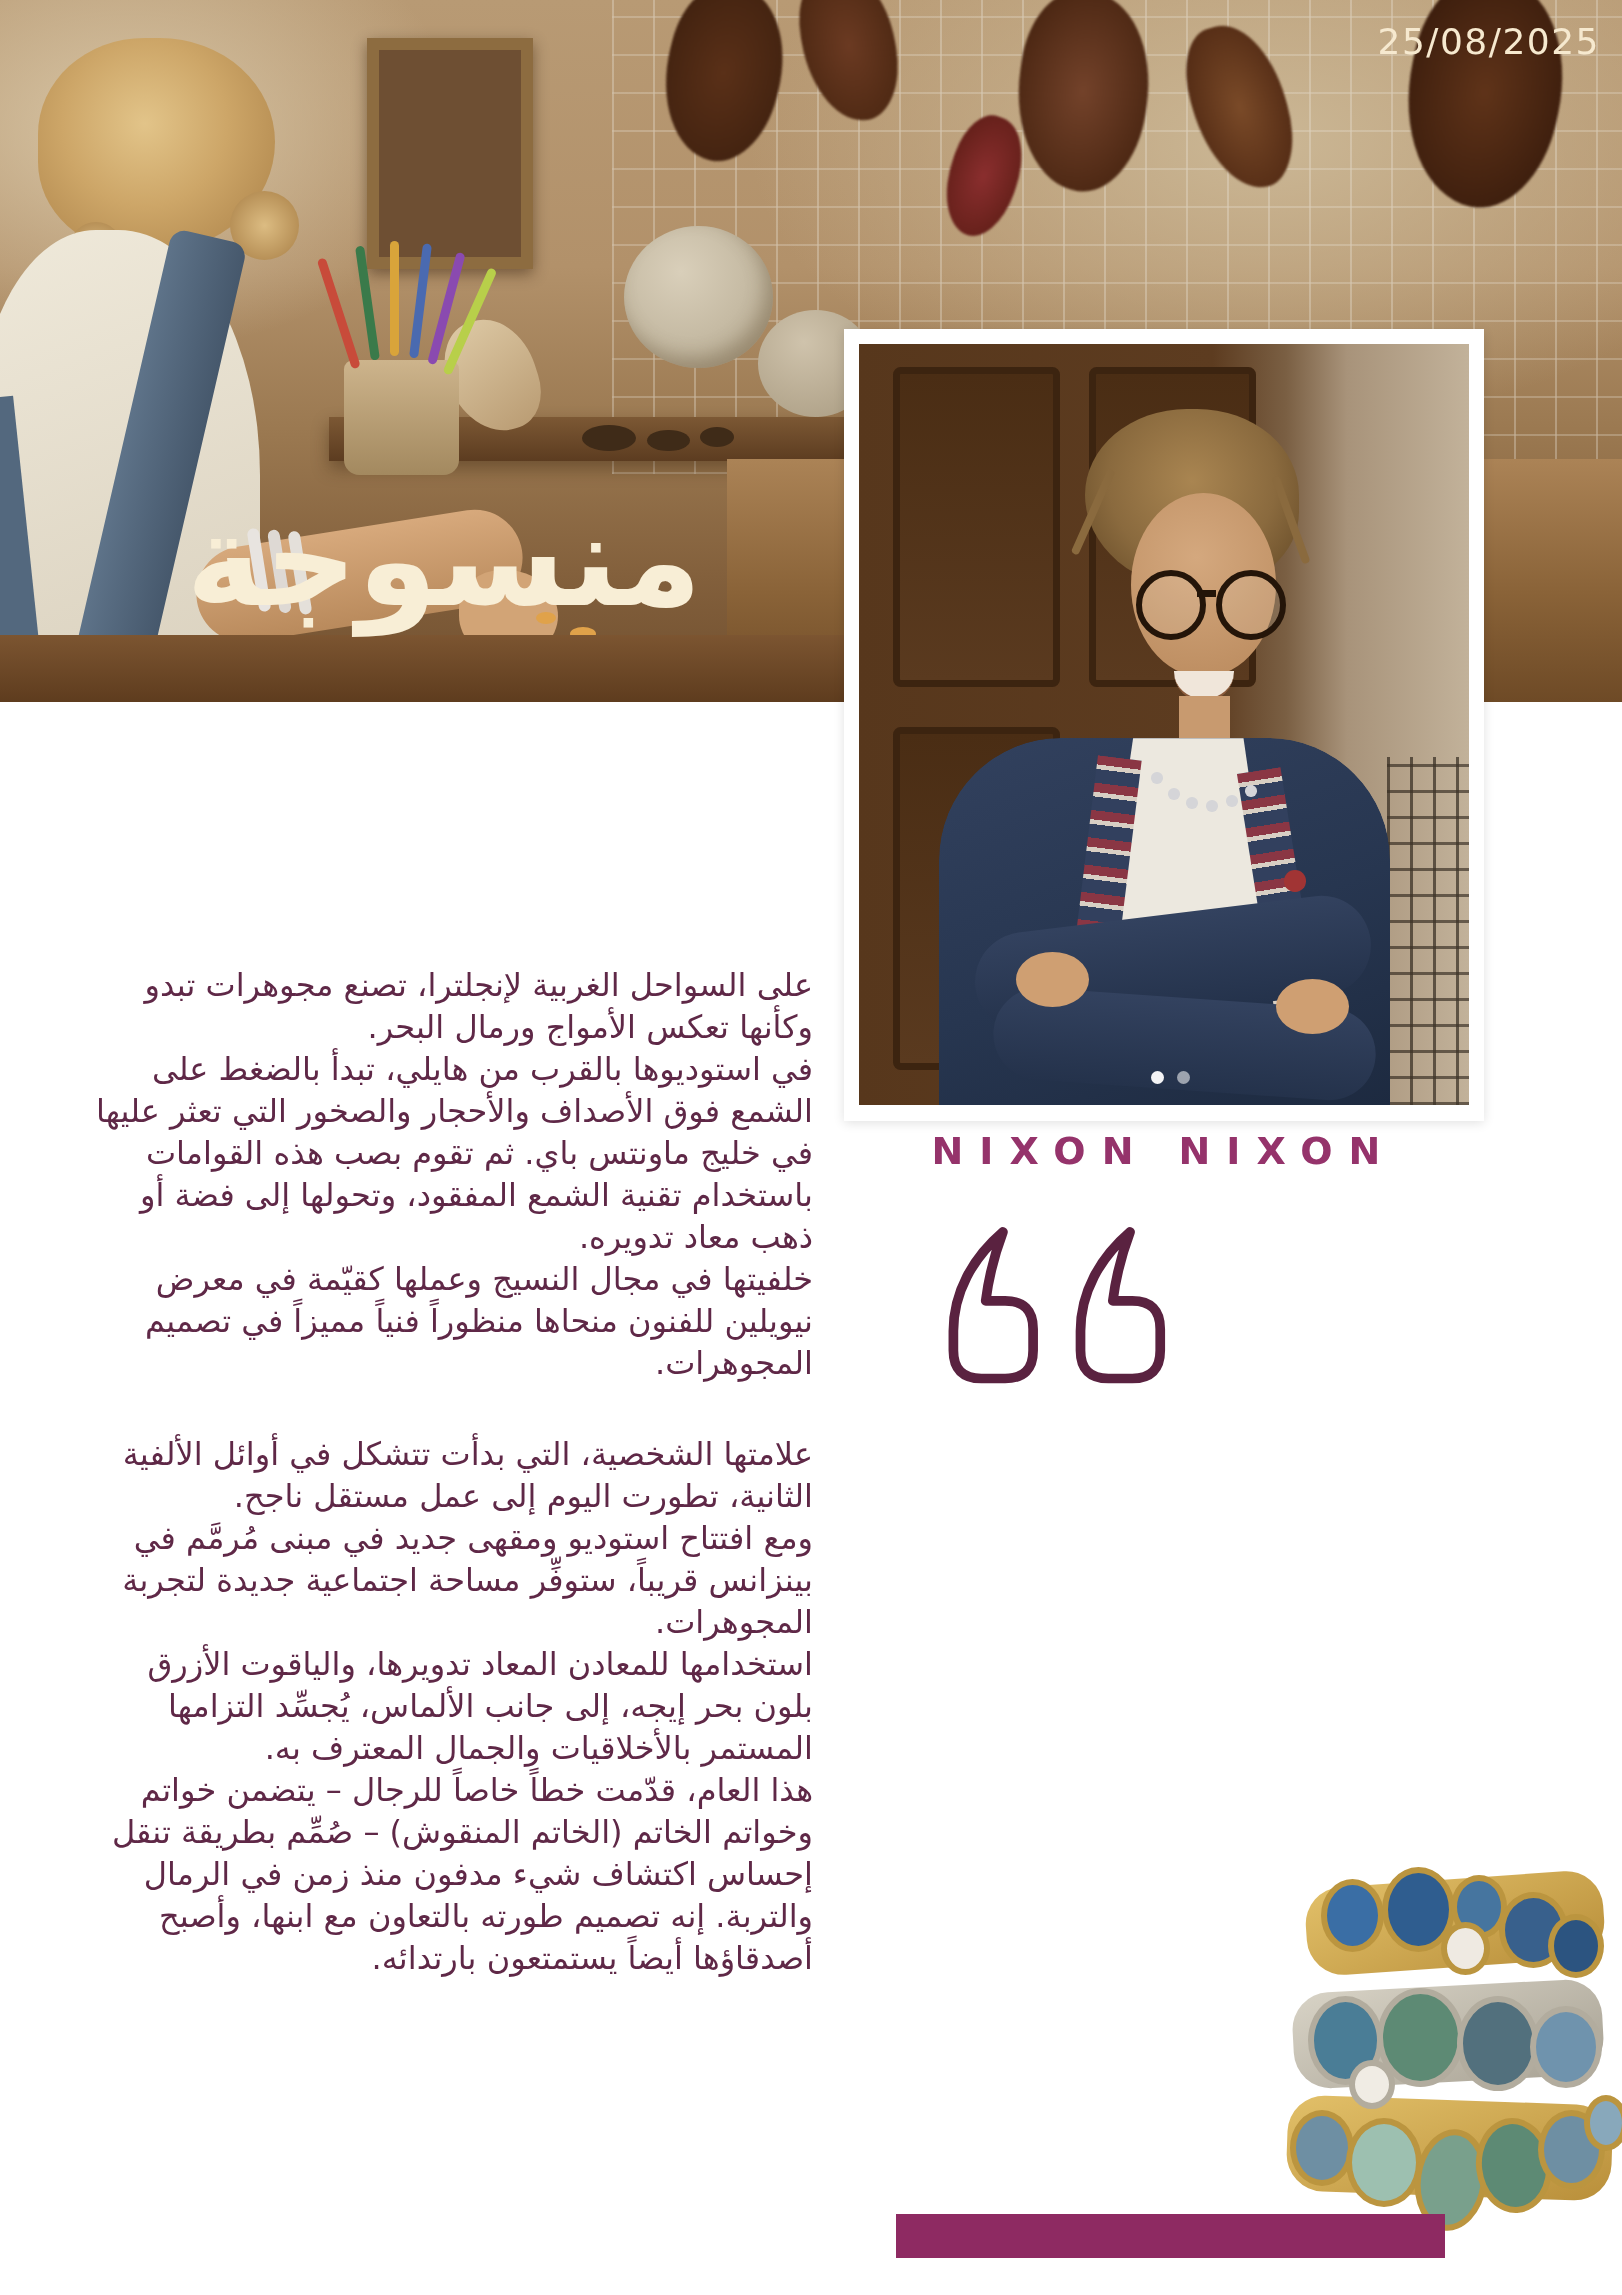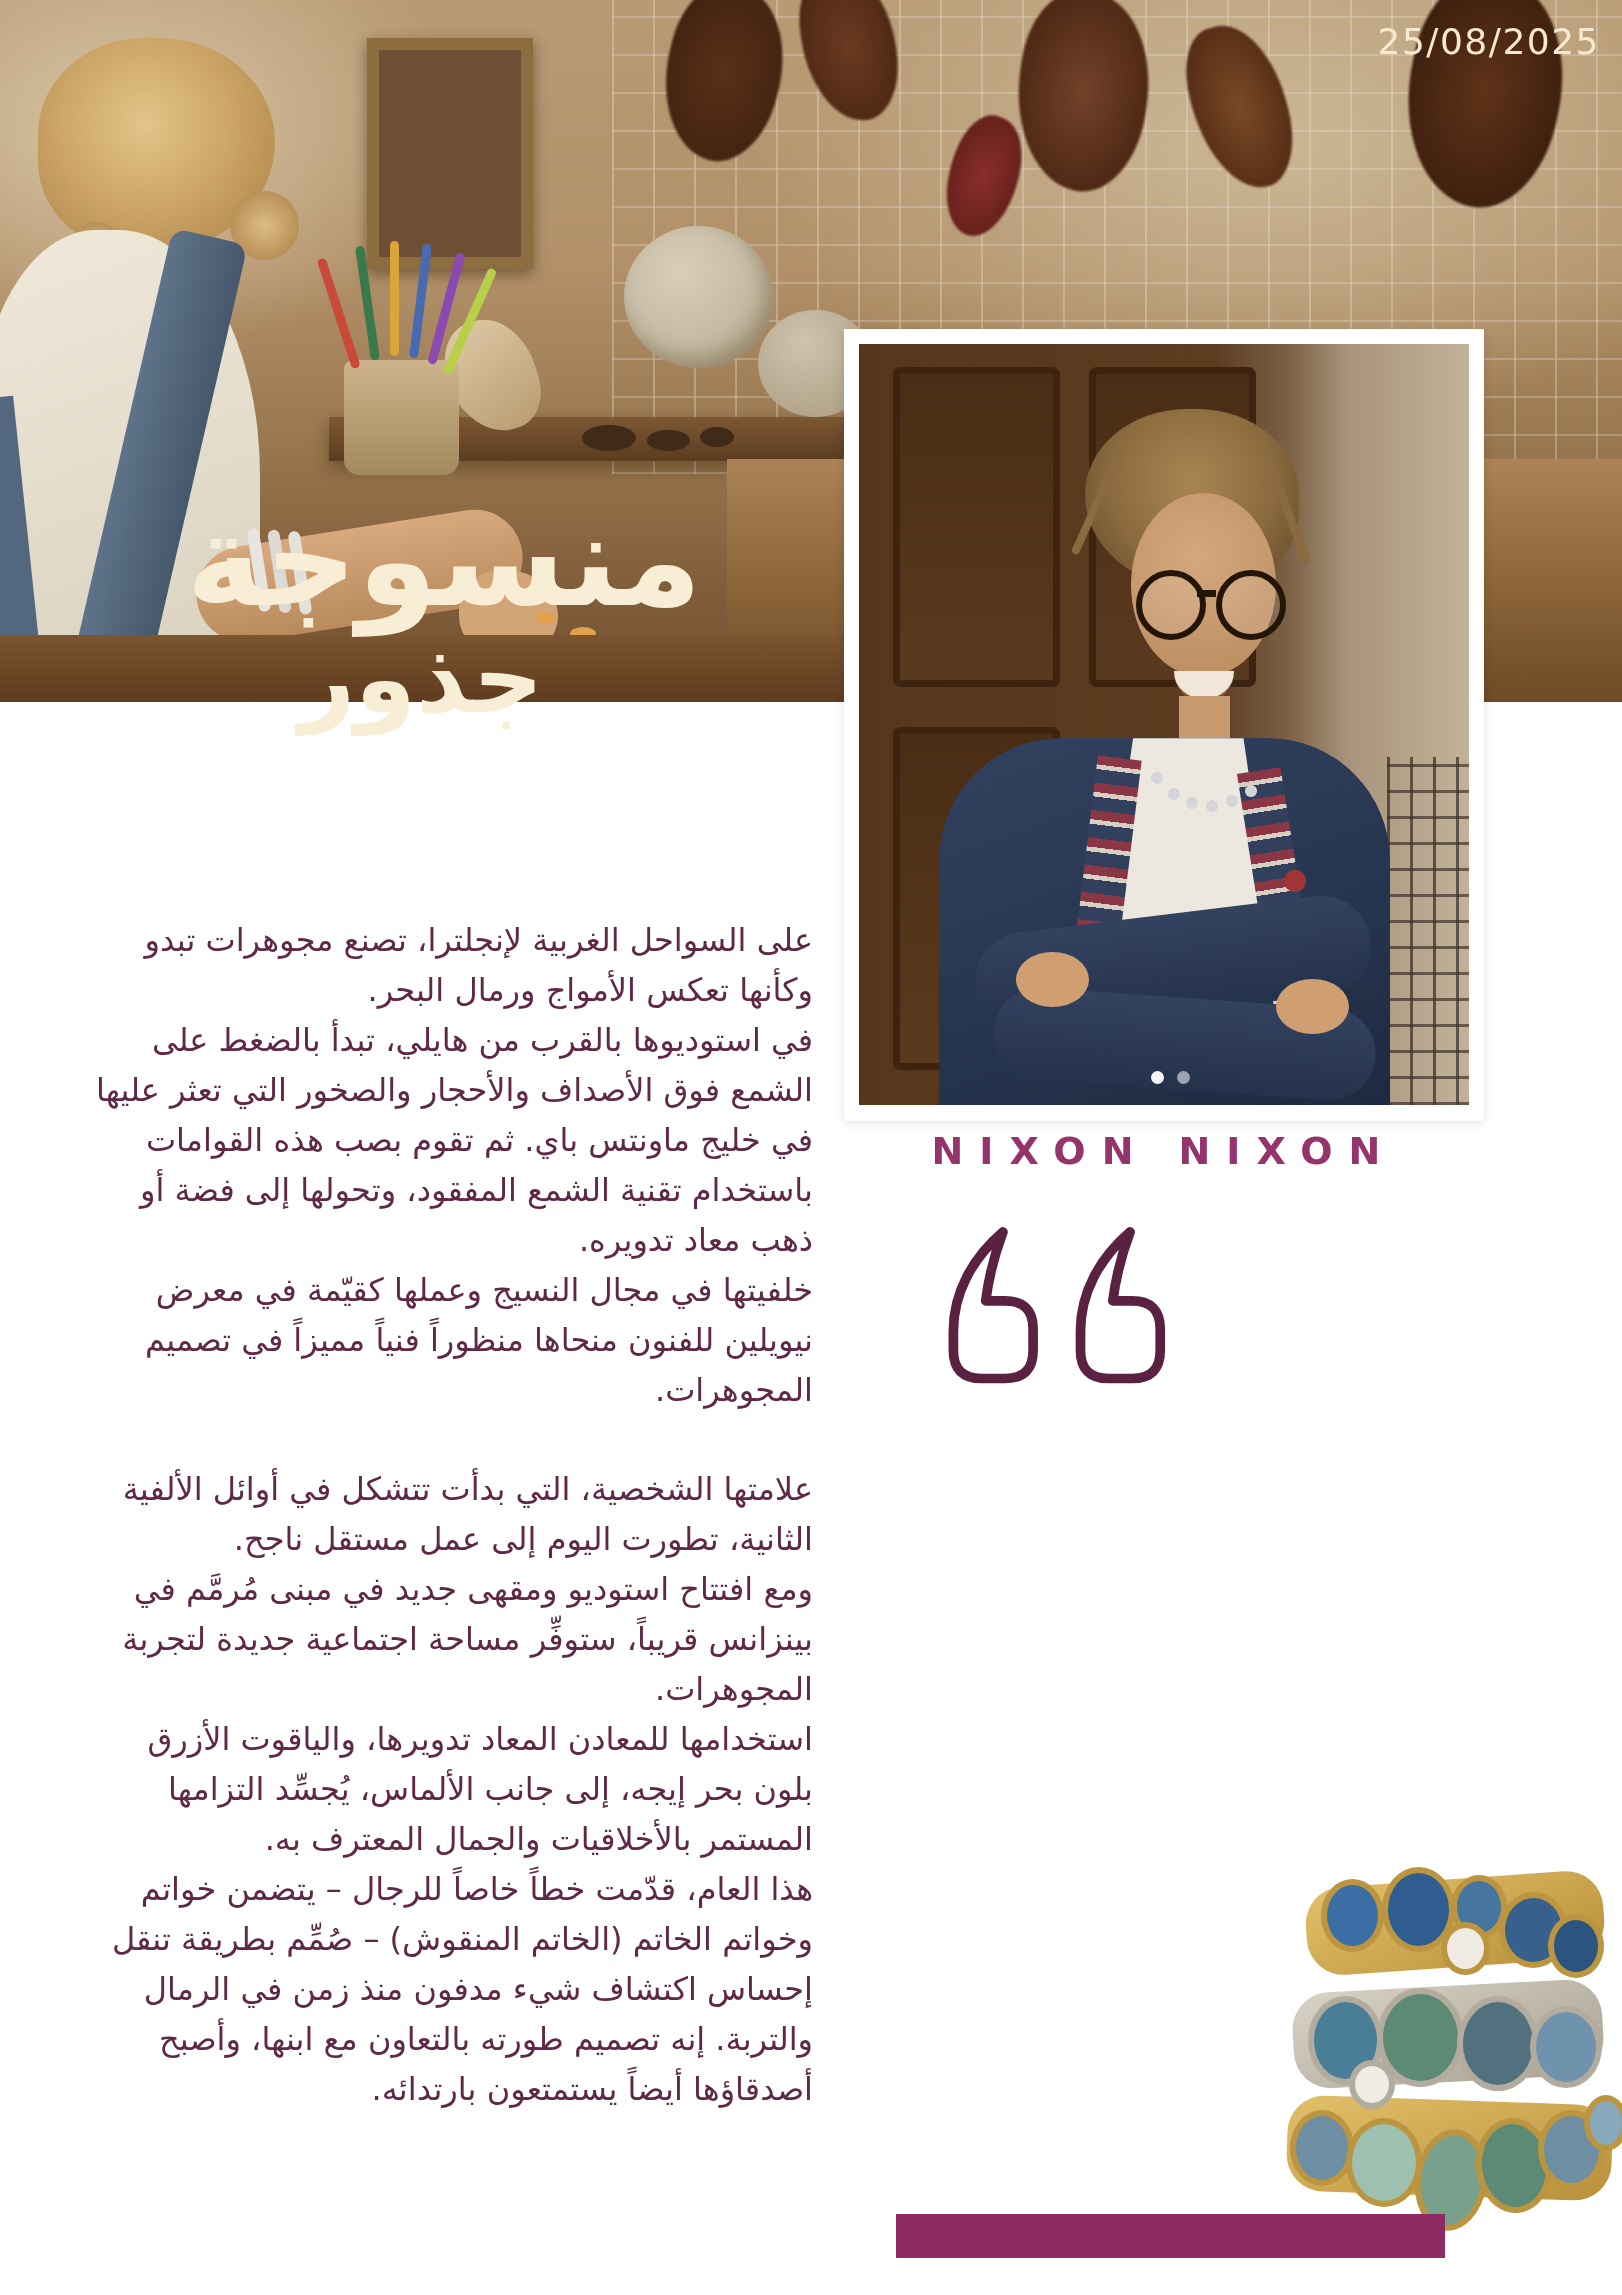--- a/index.html
+++ b/index.html
@@ -50,22 +50,22 @@
 
   
   .t-overlay{left:184px;top:496px;width:520px;text-align:center;font-size:129px;line-height:1;
              font-weight:bold;color:#f8eed6;direction:rtl;}
   .t-overlay2{left:245px;top:629px;width:352px;text-align:center;font-size:98px;line-height:1;
              font-weight:bold;color:#f8eed6;direction:rtl;}
   .t-main{left:176px;top:721px;width:474px;text-align:center;font-size:121px;line-height:1.02;
           font-weight:bold;color:#5e2345;direction:rtl;white-space:pre-line;}
 
   
-  .bodycol{left:37px;top:915px;width:776px;direction:rtl;text-align:right;color:#5f2847;
-           font-size:32px;line-height:50px;}
+  .bodycol{left:37px;top:964px;width:776px;direction:rtl;text-align:right;color:#5f2847;
+           font-size:32px;line-height:42px;}
   .bodycol p{margin:0;white-space:pre-line;}
   .bodycol p + p{margin-top:49px;}
 
   
   .card{left:844px;top:329px;width:640px;height:792px;background:#ffffff;box-shadow:0 3.1px 10.7px rgba(0,0,0,.12);}
   .photo{position:absolute;left:15.3px;top:15.3px;width:610px;height:761px;overflow:hidden;
     background:linear-gradient(90deg,#57371c 0%,#5d3c20 58%,#7a5f43 70%,#a8937a 80%,#c2b29a 100%);}
   .panel{position:absolute;background:linear-gradient(180deg,#4a2d14,#5a3a1f);border:7.7px solid #3c2410;border-radius:7.7px;}
   .ph-hair{position:absolute;left:226px;top:65px;width:214px;height:180px;border-radius:50% 50% 45% 55%;
     background:radial-gradient(circle at 50% 40%,#a98551 0%,#8a6a3e 55%,#5f4523 100%);}
@@ -156,21 +156,20 @@
     <div class="abs handF"></div>
     <div class="abs shaving" style="left:536px;top:612px;width:20px;height:12.2px;"></div>
     <div class="abs shaving" style="left:570px;top:627px;width:26px;height:13.8px;"></div>
     <div class="abs shaving" style="left:490px;top:647px;width:17px;height:10.7px;"></div>
     <div class="abs bench"></div>
   </div>
 
   <div class="abs date">25/08/2025</div>
 
   <div class="abs t-overlay">منسوجة</div>
-  <div class="abs t-overlay2">جذور</div>
 
   <div class="abs bodycol">
     <p>على السواحل الغربية لإنجلترا، تصنع مجوهرات تبدو
 وكأنها تعكس الأمواج ورمال البحر.
 في استوديوها بالقرب من هايلي، تبدأ بالضغط على
 الشمع فوق الأصداف والأحجار والصخور التي تعثر عليها
 في خليج ماونتس باي. ثم تقوم بصب هذه القوامات
 باستخدام تقنية الشمع المفقود، وتحولها إلى فضة أو
 ذهب معاد تدويره.
 خلفيتها في مجال النسيج وعملها كقيّمة في معرض

